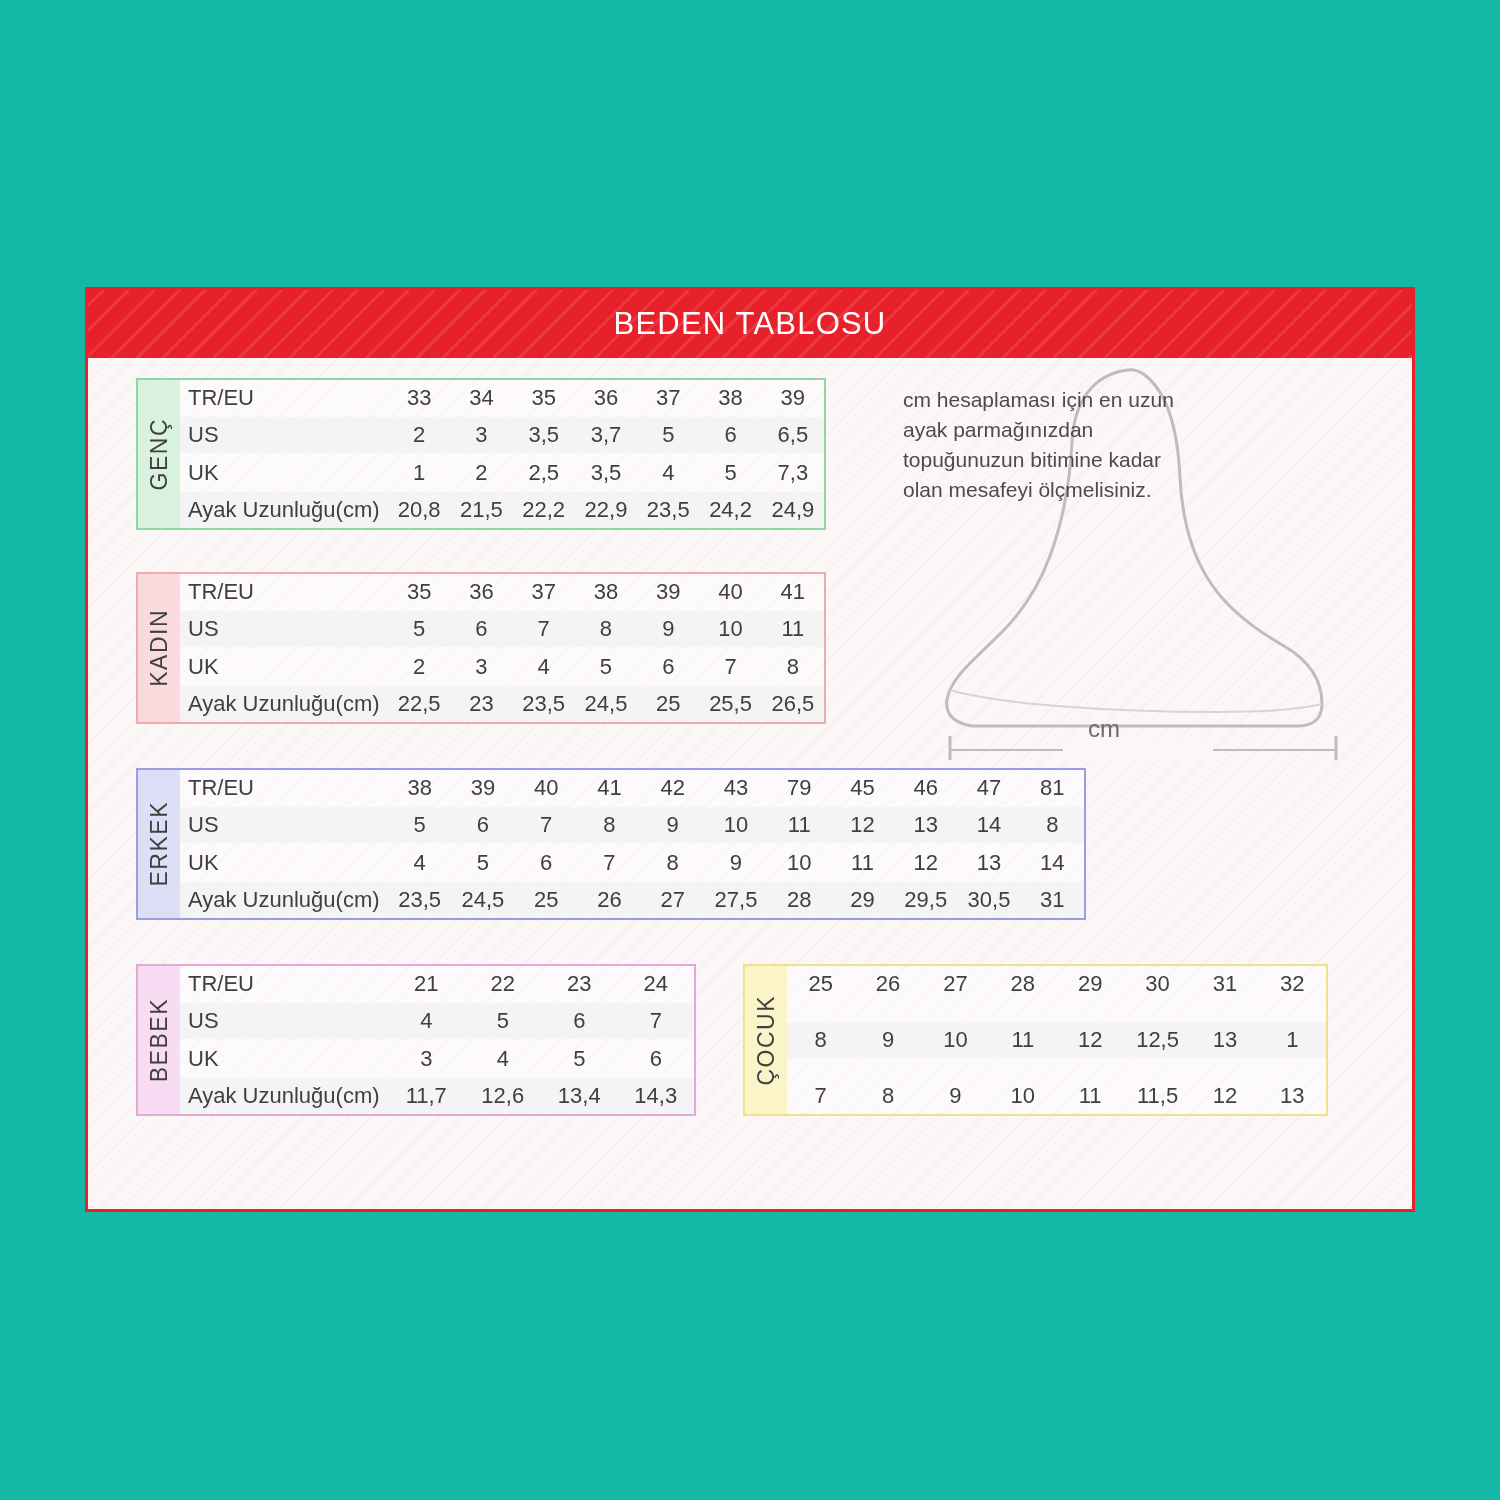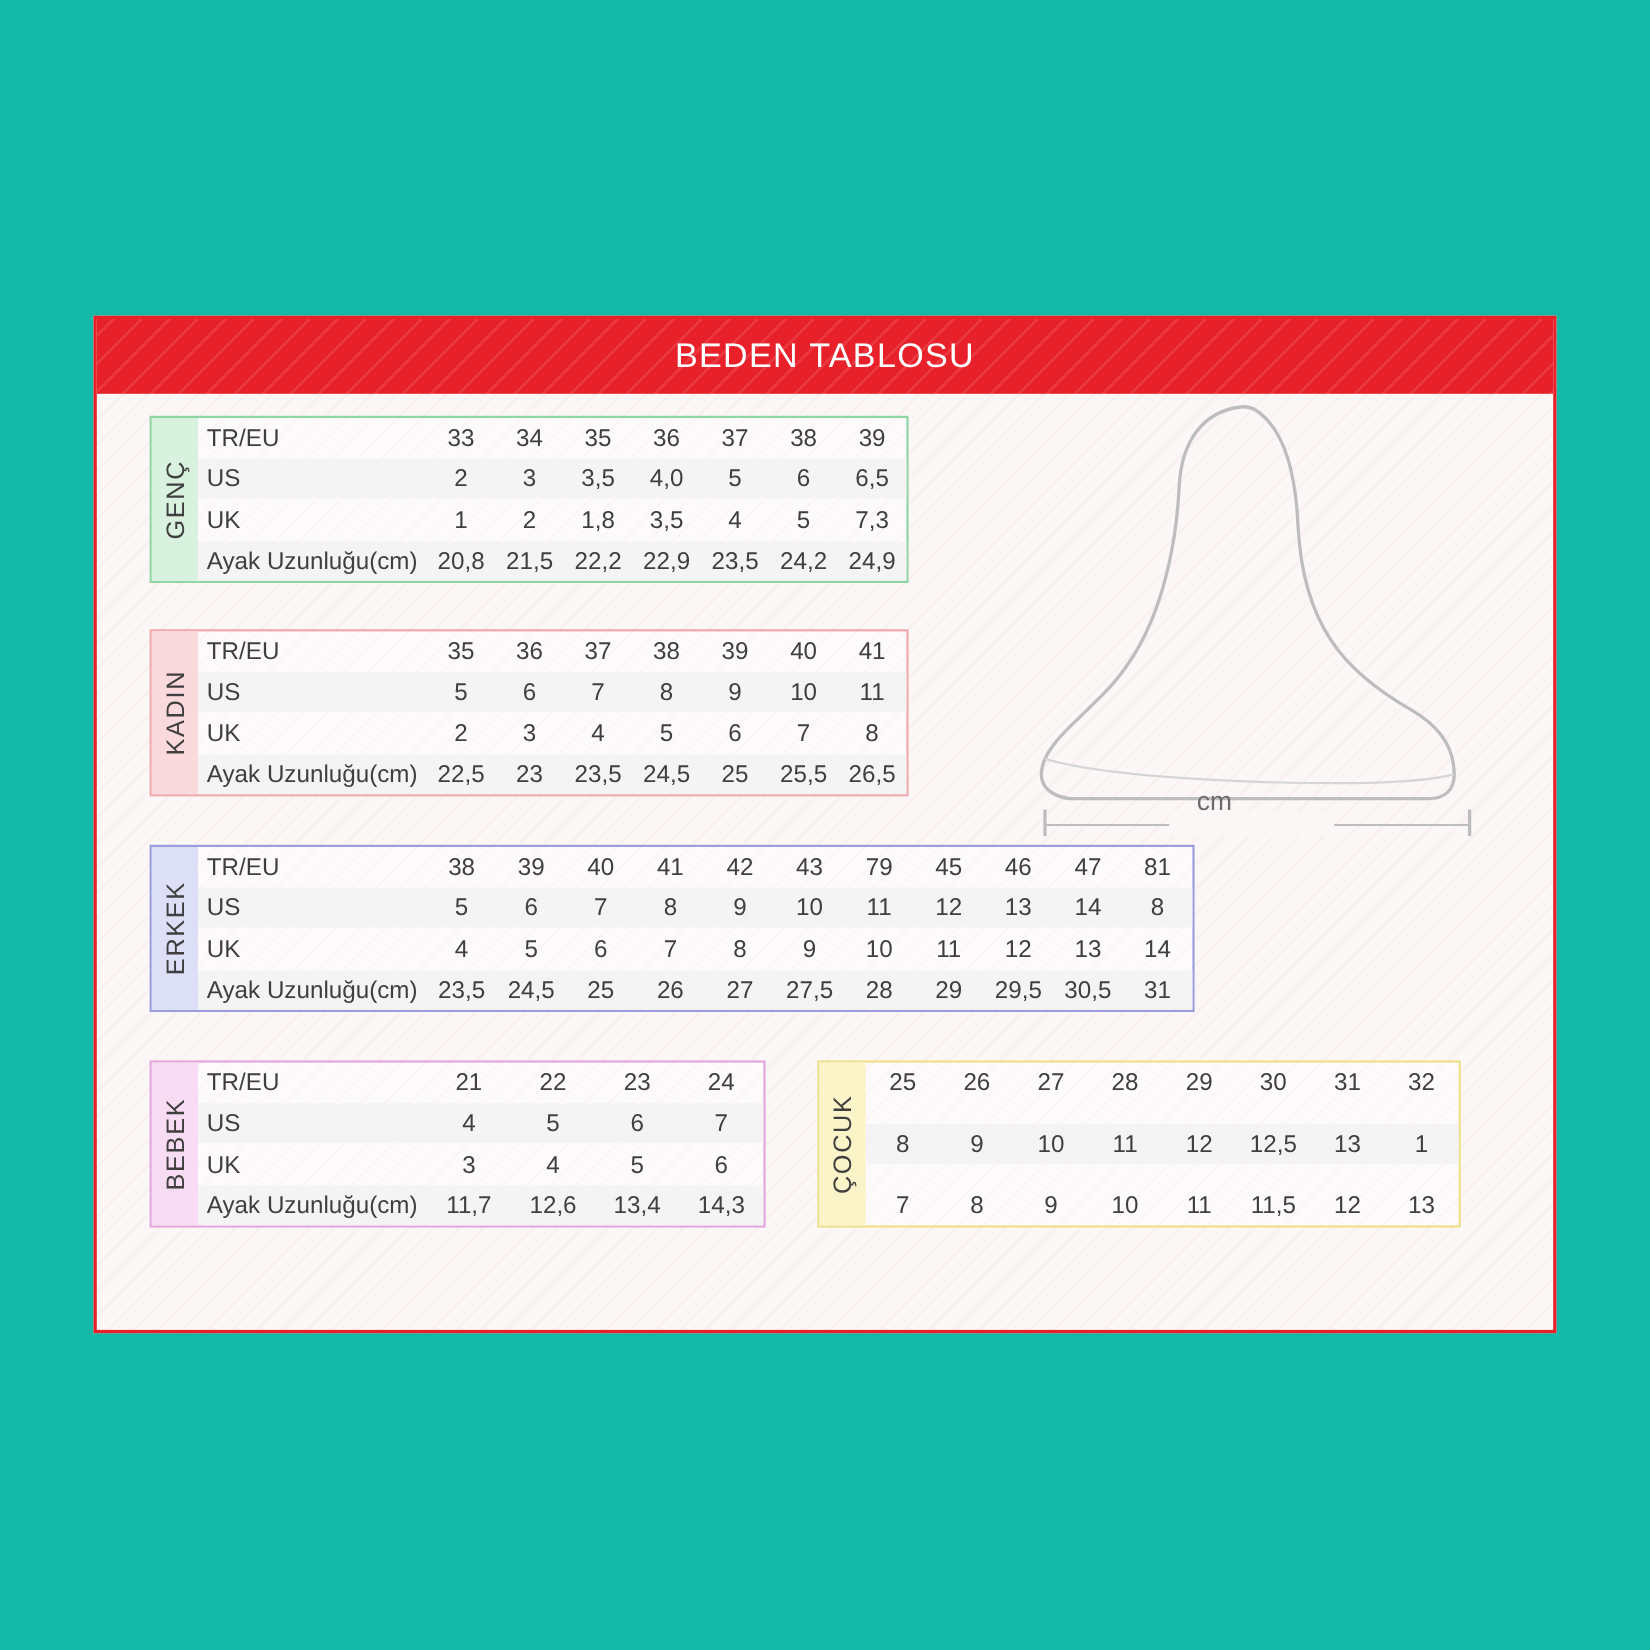--- a/index.html
+++ b/index.html
@@ -189,30 +189,30 @@
           <div class="cell">36</div>
           <div class="cell">37</div>
           <div class="cell">38</div>
           <div class="cell">39</div>
         </div>
         <div class="trow shade">
           <div class="rhead">US</div>
           <div class="cell">2</div>
           <div class="cell">3</div>
           <div class="cell">3,5</div>
-          <div class="cell">4,0</div>
+          <div class="cell">3,7</div>
           <div class="cell">5</div>
           <div class="cell">6</div>
           <div class="cell">6,5</div>
         </div>
         <div class="trow">
           <div class="rhead">UK</div>
           <div class="cell">1</div>
           <div class="cell">2</div>
-          <div class="cell">1,8</div>
+          <div class="cell">2,5</div>
           <div class="cell">3,5</div>
           <div class="cell">4</div>
           <div class="cell">5</div>
           <div class="cell">7,3</div>
         </div>
         <div class="trow shade">
           <div class="rhead">Ayak Uzunluğu(cm)</div>
           <div class="cell">20,8</div>
           <div class="cell">21,5</div>
           <div class="cell">22,2</div>
@@ -422,14 +422,15 @@
         <path d="M62 330 C110 344 220 352 330 352 C372 352 410 350 434 344" fill="none" stroke="#d5d5d5" stroke-width="2"></path>
 
         <line x1="62" y1="390" x2="448" y2="390" stroke="#bdbdbd" stroke-width="2"></line>
         <line x1="62" y1="376" x2="62" y2="400" stroke="#bdbdbd" stroke-width="3"></line>
         <line x1="448" y1="376" x2="448" y2="400" stroke="#bdbdbd" stroke-width="3"></line>
         <rect x="175" y="378" width="150" height="24" fill="#fbf7f7"></rect>
       </svg>
     </div>
     <div class="cm-label">cm</div>
 
+    <div class="info-text">cm hesaplaması için en uzun ayak parmağınızdan topuğunuzun bitimine kadar olan mesafeyi ölçmelisiniz.</div>
   </div>
 </div>
 
 </body></html>

